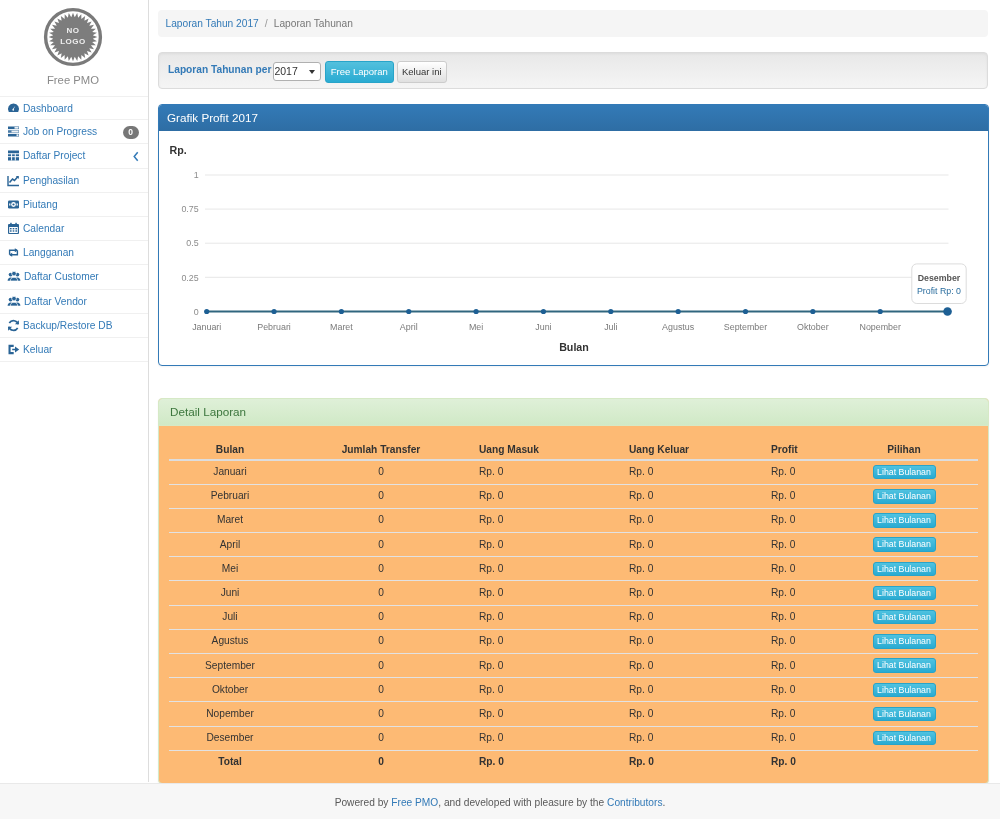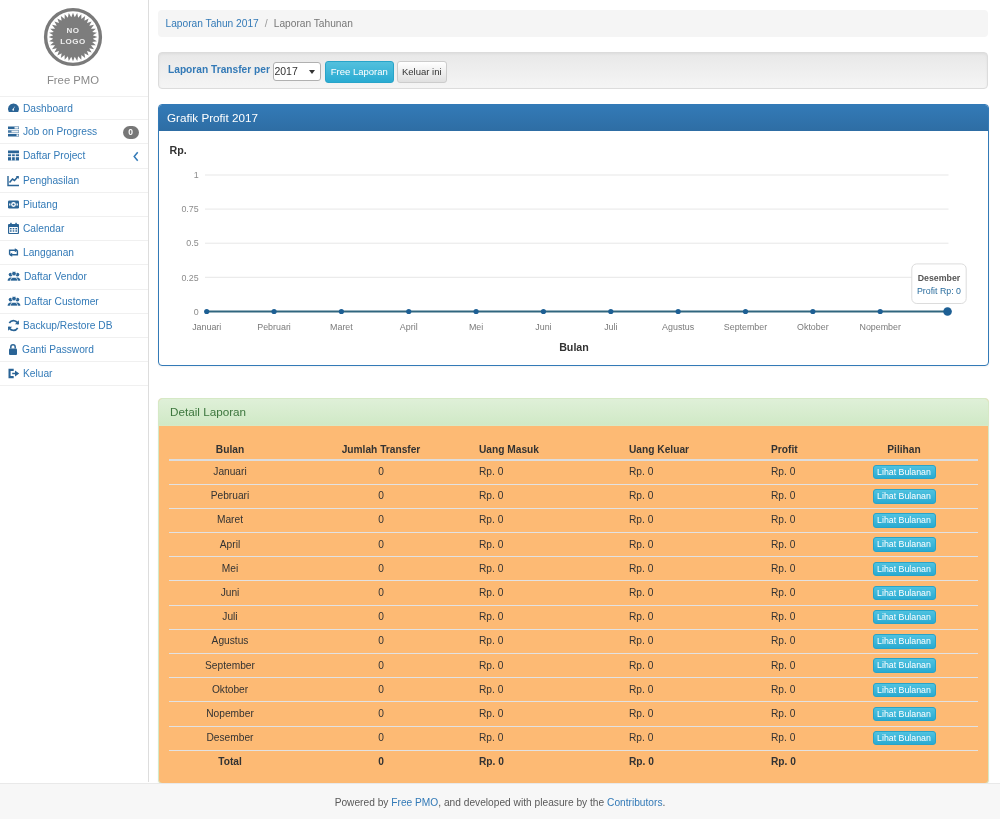--- a/index.html
+++ b/index.html
@@ -145,62 +145,56 @@
       <li>
           <a class="mi" href="#"><svg class="mic" width="14" height="13" viewBox="0 0 14 13">
               <g fill="#2a6496">
                 <circle cx="3.6" cy="4.6" r="1.9"></circle>
                 <path d="M0.6 10.8c0-1.9 1.3-3.2 3-3.2s3 1.3 3 3.2z"></path>
                 <circle cx="10.4" cy="4.6" r="1.9"></circle>
                 <path d="M7.4 10.8c0-1.9 1.3-3.2 3-3.2s3 1.3 3 3.2z"></path>
               </g>
               <circle cx="7" cy="3.6" r="2.3" fill="#2a6496" stroke="#fff" stroke-width=".7"></circle>
               <path d="M3.3 11c0-2.2 1.6-3.7 3.7-3.7s3.7 1.5 3.7 3.7z" fill="#2a6496" stroke="#fff" stroke-width=".7"></path>
-            </svg>Daftar Vendor</a>
+            </svg>Daftar Customer</a>
         </li>
       <li>
           <a class="mi" href="#"><svg class="mic" width="14" height="13" viewBox="0 0 14 13">
               <g fill="#2a6496">
                 <circle cx="3.6" cy="4.6" r="1.9"></circle>
                 <path d="M0.6 10.8c0-1.9 1.3-3.2 3-3.2s3 1.3 3 3.2z"></path>
                 <circle cx="10.4" cy="4.6" r="1.9"></circle>
                 <path d="M7.4 10.8c0-1.9 1.3-3.2 3-3.2s3 1.3 3 3.2z"></path>
               </g>
               <circle cx="7" cy="3.6" r="2.3" fill="#2a6496" stroke="#fff" stroke-width=".7"></circle>
               <path d="M3.3 11c0-2.2 1.6-3.7 3.7-3.7s3.7 1.5 3.7 3.7z" fill="#2a6496" stroke="#fff" stroke-width=".7"></path>
-            </svg>Daftar Customer</a>
+            </svg>Daftar Vendor</a>
         </li>
       <li>
           <a class="mi" href="#"><svg class="mic" width="13" height="13" viewBox="0 0 13 13">
               <g fill="none" stroke="#2a6496" stroke-width="1.7">
                 <path d="M11.3 5.2A5 5 0 0 0 2.3 4"></path>
                 <path d="M1.7 7.8a5 5 0 0 0 9 1.2"></path>
               </g>
               <path fill="#2a6496" d="M11.9 1.2v4h-4zM1.1 11.8v-4h4z"></path>
             </svg>Backup/Restore DB</a>
         </li>
       <li>
-          <a class="mi" href="#"><svg class="mic" width="12" height="13" viewBox="0 0 12 13">
-              <rect x="2" y="5.5" width="8" height="6.5" rx="1" fill="#2a6496"></rect>
-              <path d="M3.8 5.5V4a2.2 2.2 0 0 1 4.4 0v1.5" fill="none" stroke="#2a6496" stroke-width="1.5"></path>
-            </svg>Ganti Password</a>
-        </li>
-      <li>
           <a class="mi" href="#"><svg class="mic" width="13" height="13" viewBox="0 0 13 13">
               <path fill="#2a6496" d="M1.5 1.8h5.2v2.1H3.6v5.2h3.1v2.1H1.5z"></path>
               <path fill="#2a6496" d="M8 3.6l4.2 2.9L8 9.4V7.3H5.2V5.7H8z"></path>
             </svg>Keluar</a>
         </li>
     </ul>
   </div>
 
   <div id="breadcrumb"><a href="#">Laporan Tahun 2017</a><span class="sep">/</span>Laporan Tahunan</div>
 
   <div id="well">
-    <span class="lbl">Laporan Transfer per</span>
+    <span class="lbl">Laporan Tahunan per</span>
     <div id="selbox">2017<span class="car"></span></div>
     <span class="btn" id="btnLihat">Free Laporan</span>
     <span class="btn" id="btnTahun">Keluar ini</span>
   </div>
 
   <div id="chartPanel">
     <div id="chartHead">Grafik Profit 2017</div>
     <svg id="chartSvg" width="828" height="234" viewBox="0 0 828 234">
         <line x1="46" y1="44" x2="789.5" y2="44" stroke="#e7e7e7" stroke-width="1"></line>
         <line x1="46" y1="78.1" x2="789.5" y2="78.1" stroke="#e7e7e7" stroke-width="1"></line>

